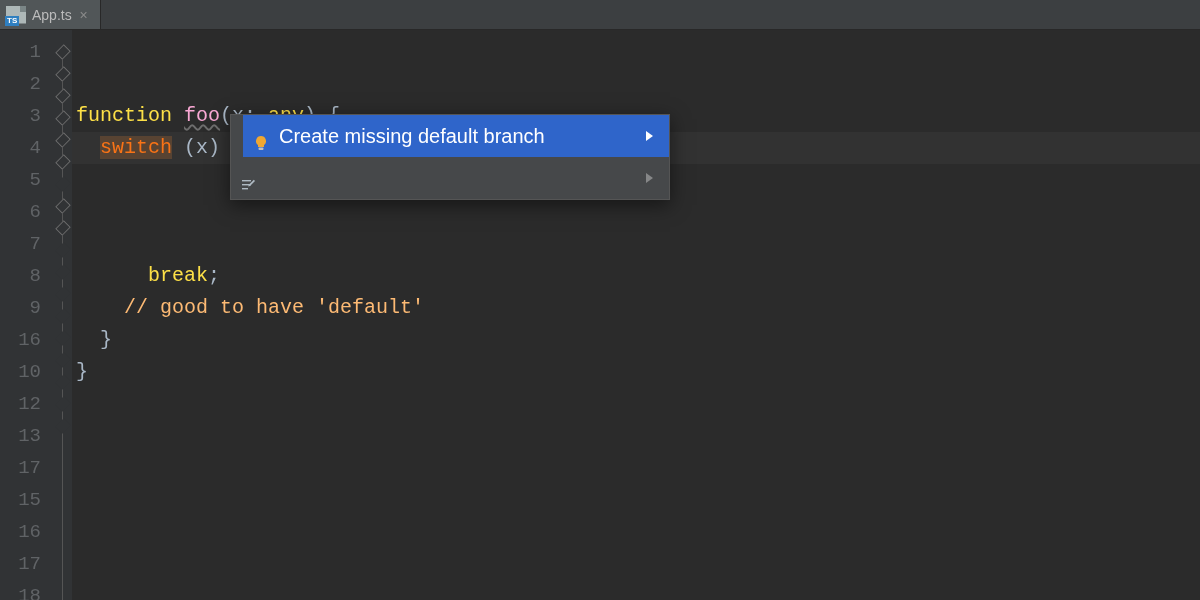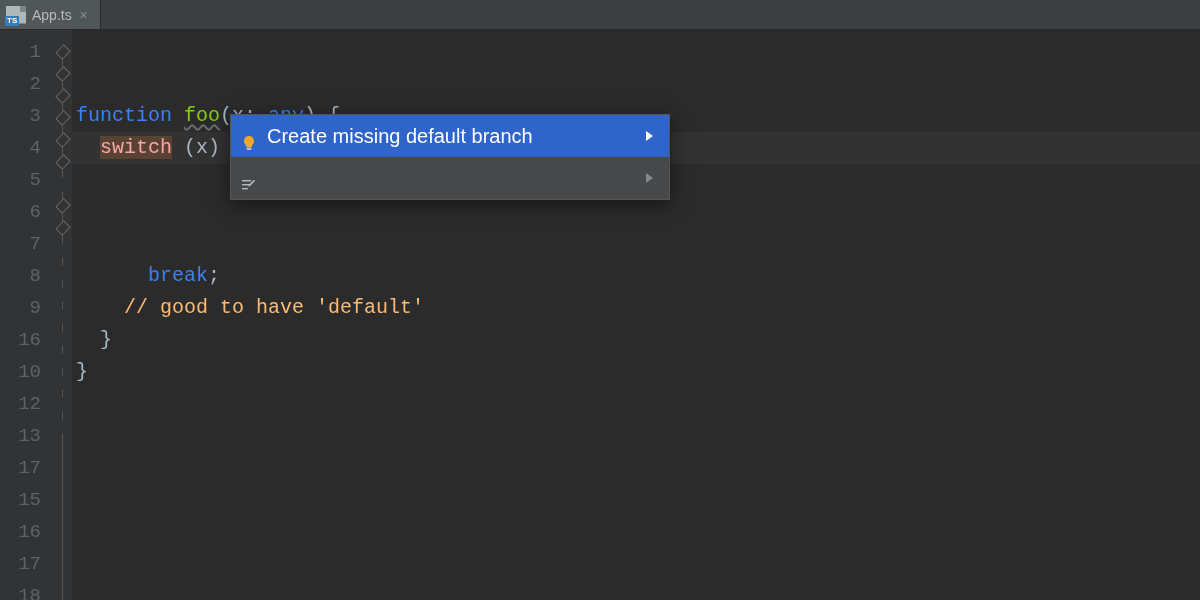--- a/index.html
+++ b/index.html
@@ -120,23 +120,23 @@
       flex: 1;
       background: #2b2b2b;
       padding-top: 6px;
       font-size: 20px;
       line-height: 32px;
       position: relative;
       white-space: pre;
     }
     .code .line { height: 32px; padding-left: 4px; }
     .code .line.hl { background: #323232; }
-    .kw { color: #3b82f6; }
-    .kw-switch { color: #fca5a5; background: rgba(204,120,50,0.25); }
-    .fn { color: #84cc16; text-decoration: underline wavy #6e6e6e; text-underline-offset: 3px; }
+    .kw { color: #fde047; }
+    .kw-switch { color: #f97316; background: rgba(204,120,50,0.25); }
+    .fn { color: #f9a8d4; text-decoration: underline wavy #6e6e6e; text-underline-offset: 3px; }
     .plain { color: #a9b7c6; }
     .comment { color: #fdba74; }
     .intention-popup {
       position: absolute;
       left: 158px;
       top: 84px;
       background: #46484a;
       box-shadow: 0 5px 18px rgba(0,0,0,0.5);
       border: 1px solid #555555;
       font-family: -apple-system, "Segoe UI", sans-serif;
@@ -149,20 +149,21 @@
       height: 42px;
       padding: 0 16px 0 10px;
       gap: 10px;
       color: #bbbbbb;
       cursor: pointer;
       justify-content: space-between;
     }
     .intention-item.selected {
       background: #2f65ca;
       color: #ffffff;
+      margin-left: 12px;
     }
     .intention-left { display: flex; align-items: center; gap: 10px; }
     .bulb-icon {
       width: 16px; height: 16px;
       display: inline-block;
     }
     .pencil-icon {
       width: 16px; height: 16px;
       display: inline-block;
       position: relative;

